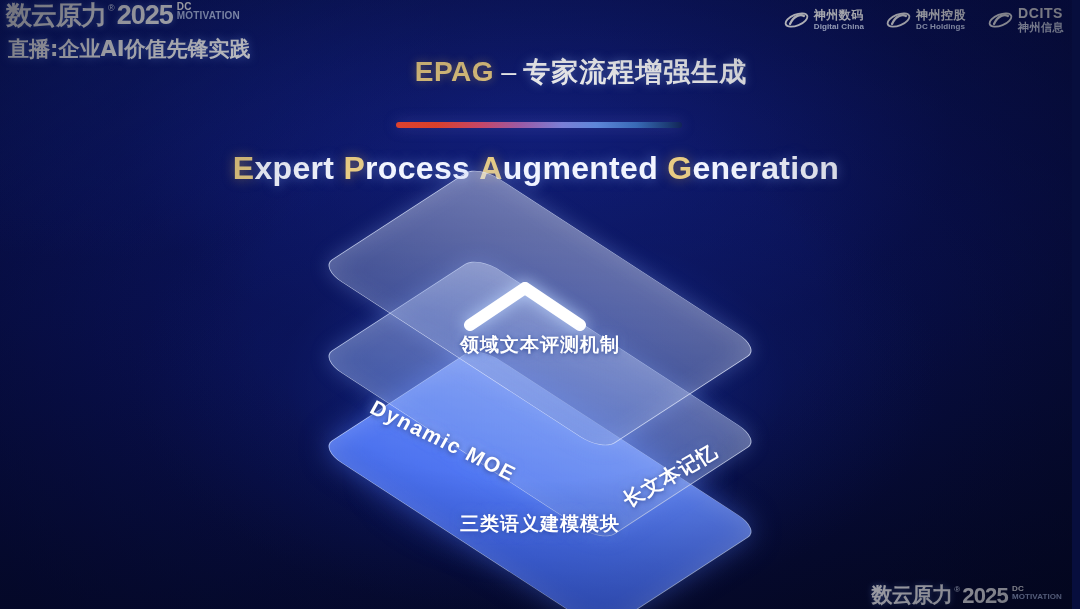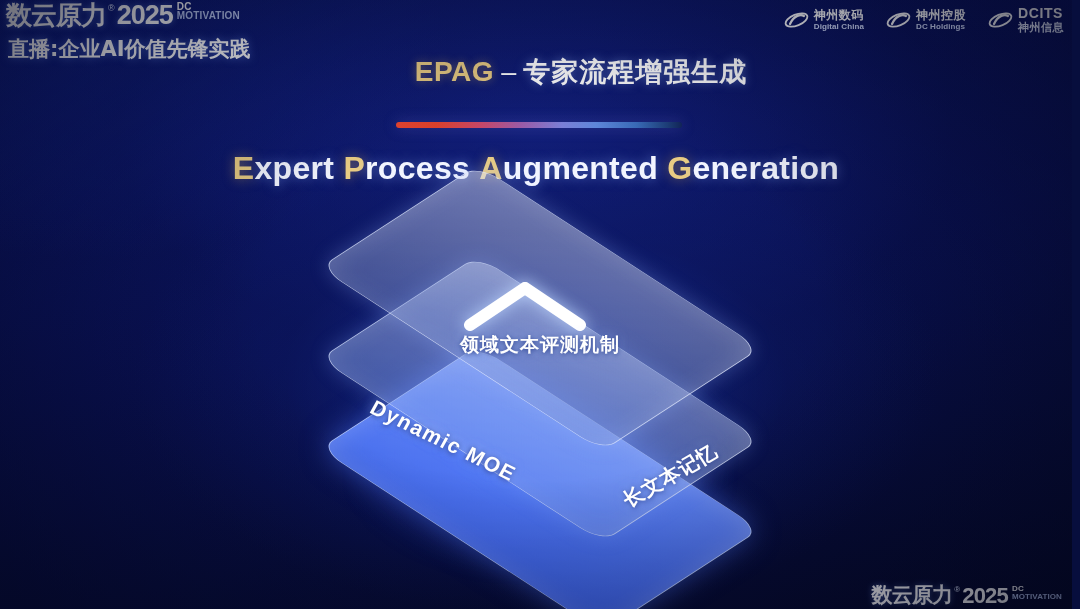--- a/index.html
+++ b/index.html
@@ -290,20 +290,21 @@
     <div class="layer layer-mid"></div>
     <div class="layer layer-top"></div>
 
     <svg id="chevron" viewBox="0 0 126 54">
       <path d="M8 46 L63 9 L118 46" fill="none" stroke="#ffffff" stroke-width="12" stroke-linecap="round" stroke-linejoin="round"></path>
     </svg>
 
     <div class="lbl" id="lbl-top">领域文本评测机制</div>
     <div class="lbl" id="lbl-moe">Dynamic MOE</div>
     <div class="lbl" id="lbl-mem">长文本记忆</div>
+    <div class="lbl" id="lbl-bot">三类语义建模模块</div>
   </div>
 
   <div id="watermark">
     <span class="wm-cn">数云原力</span>
     <span class="wm-reg">®</span>
     <span class="wm-year">2025</span>
     <span class="wm-dcm">
       <span class="wm-dc">DC</span>
       <span class="wm-mot">MOTIVATION</span>
     </span>

